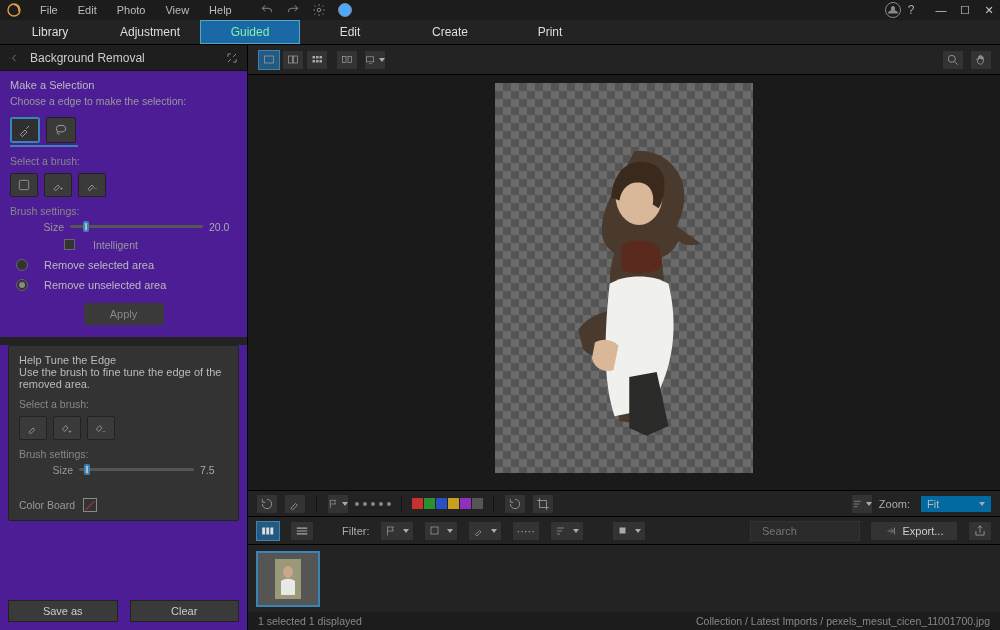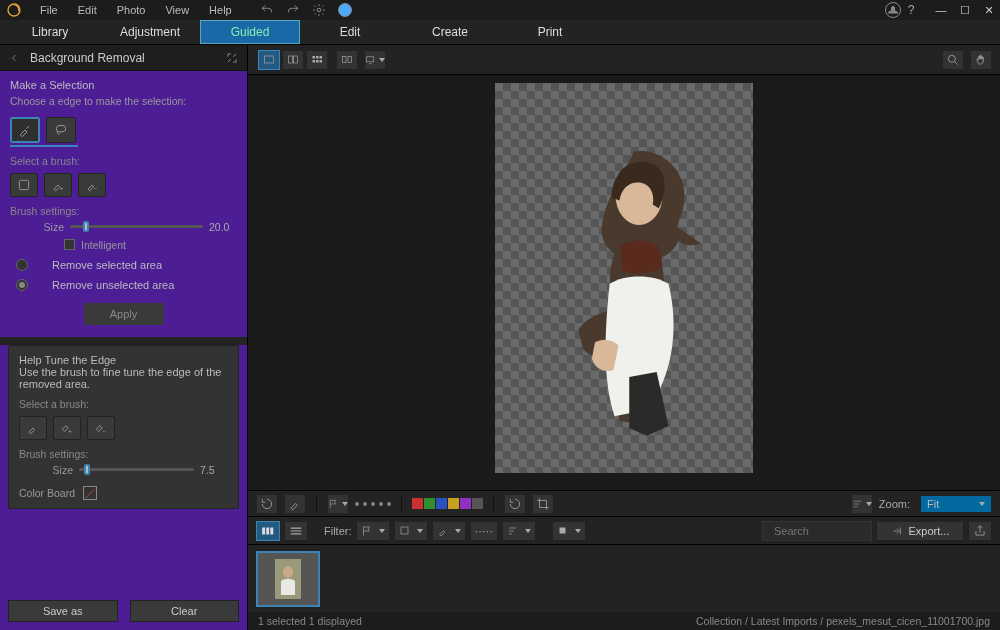--- a/index.html
+++ b/index.html
@@ -42,29 +42,29 @@
 .toolbtn { width:30px; height:26px; background:#3a3a3a; border:1px solid #222; border-radius:2px; display:flex; align-items:center; justify-content:center; cursor:pointer; }
 .toolbtn.sel { background:#2f2f2f; border-color:#3a84b8; box-shadow:inset 0 0 0 1px #3a84b8; }
 .mini-row { display:flex; gap:6px; margin-top:6px; }
 .mini-row .toolbtn { width:28px; height:24px; }
 .lbl { font-size:10.5px; color:#888; margin-top:8px; }
 .slider-row { display:flex; align-items:center; gap:6px; margin-top:4px; font-size:10.5px; }
 .slider-row .name { width:54px; text-align:right; color:#999; }
 .slider-row .track { flex:1; height:3px; background:#555; position:relative; border-radius:2px; }
 .slider-row .thumb { position:absolute; top:-4px; width:6px; height:11px; background:#bbb; border-radius:2px; }
 .slider-row .val { width:28px; color:#aaa; }
-.chk { display:flex; align-items:center; gap:6px; margin-top:6px; font-size:10.5px; padding-left:54px; color:#999; }
+.chk { display:flex; align-items:center; gap:18px; margin-top:6px; font-size:10.5px; padding-left:54px; color:#999; }
 .chk .box { width:11px; height:11px; border:1px solid #666; background:#333; }
-.radio-row { display:flex; align-items:center; gap:24px; margin-top:8px; padding-left:6px; }
+.radio-row { display:flex; align-items:center; gap:16px; margin-top:8px; padding-left:6px; }
 .radio-row .dot { width:12px; height:12px; border:1px solid #666; border-radius:50%; background:#333; position:relative; }
 .radio-row.sel .dot::after { content:""; position:absolute; inset:2px; background:#888; border-radius:50%; }
 .applybtn { margin:12px auto 4px; width:80px; height:22px; background:#3a3a3a; display:flex; align-items:center; justify-content:center; color:#888; border-radius:2px; cursor:pointer; }
 .divider { height:8px; background:#232323; }
 .subpanel { background:#333; margin:0 8px 8px; padding:8px 10px; border:1px solid #222; border-radius:2px; }
-.colorboard { display:flex; align-items:center; gap:8px; margin-top:10px; font-size:10.5px; color:#999; }
+.colorboard { display:flex; align-items:center; gap:8px; margin-top:22px; font-size:10.5px; color:#999; }
 .colorboard .sw { width:14px; height:14px; border:1px solid #888; background:transparent; position:relative; }
 .colorboard .sw::after{ content:""; position:absolute; left:0; top:50%; right:0; border-top:1px solid #a44; transform:rotate(-45deg); }
 .bottombtns { margin-top:auto; display:flex; gap:12px; padding:8px; }
 .bottombtns .btn { flex:1; height:22px; background:#3a3a3a; display:flex; align-items:center; justify-content:center; color:#ccc; cursor:pointer; border:1px solid #222; }
 
 
 .rightarea { flex:1; display:flex; flex-direction:column; background:#1a1a1a; }
 
 .viewbar { height:30px; background:#232323; border-bottom:1px solid #000; display:flex; align-items:center; padding:0 8px; gap:6px; }
 .viewbar .grp { display:flex; gap:2px; padding:2px; }
@@ -89,21 +89,21 @@
 .toolbar2 { height:26px; background:#232323; border-top:1px solid #000; display:flex; align-items:center; padding:0 8px; gap:6px; }
 .toolbar2 .divv { width:1px; height:16px; background:#111; margin:0 4px; }
 .dots { display:flex; gap:4px; }
 .dots span{ width:4px; height:4px; background:#888; border-radius:50%; }
 .colsw { display:flex; gap:1px; }
 .colsw span{ width:11px; height:11px; }
 .toolbar2 .sp { flex:1; }
 .zoomlbl { font-size:11px; color:#aaa; margin-right:4px; }
 .zoomsel { width:72px; height:18px; background:#0369a1; border:1px solid #222; display:flex; align-items:center; padding:0 6px; justify-content:space-between; font-size:11px; }
 
-.filterbar { height:28px; background:#232323; border-top:1px solid #000; display:flex; align-items:center; padding:0 8px; gap:4px; }
+.filterbar { height:28px; background:#232323; border-top:1px solid #000; display:flex; align-items:center; padding:0 8px; gap:10px; }
 .fbtn { height:20px; padding:0 4px; background:#333; border:1px solid #222; display:flex; align-items:center; justify-content:center; gap:3px; cursor:pointer; min-width:24px; }
 .fbtn.sel { background:#245a82; border-color:#3a84b8; }
 .filterbar .sp { flex:1; }
 .search { width:110px; height:20px; background:#2a2a2a; border:1px solid #333; display:flex; align-items:center; padding:0 6px; gap:5px; color:#888; }
 .search input { flex:1; background:transparent; border:0; outline:0; color:#ccc; font-size:11px; }
 .exportbtn { width:88px; height:20px; background:#333; border:1px solid #222; display:flex; align-items:center; justify-content:center; gap:6px; color:#ccc; font-size:11px; cursor:pointer; }
 
 .thumbs { height:68px; background:#232323; border-top:1px solid #000; display:flex; align-items:center; padding:0 8px; }
 .thumb { width:64px; height:56px; border:2px solid #3a84b8; background:#555; display:flex; align-items:center; justify-content:center; }
 .thumb .mini { width:26px; height:40px; background:#6a6a55; position:relative; }

